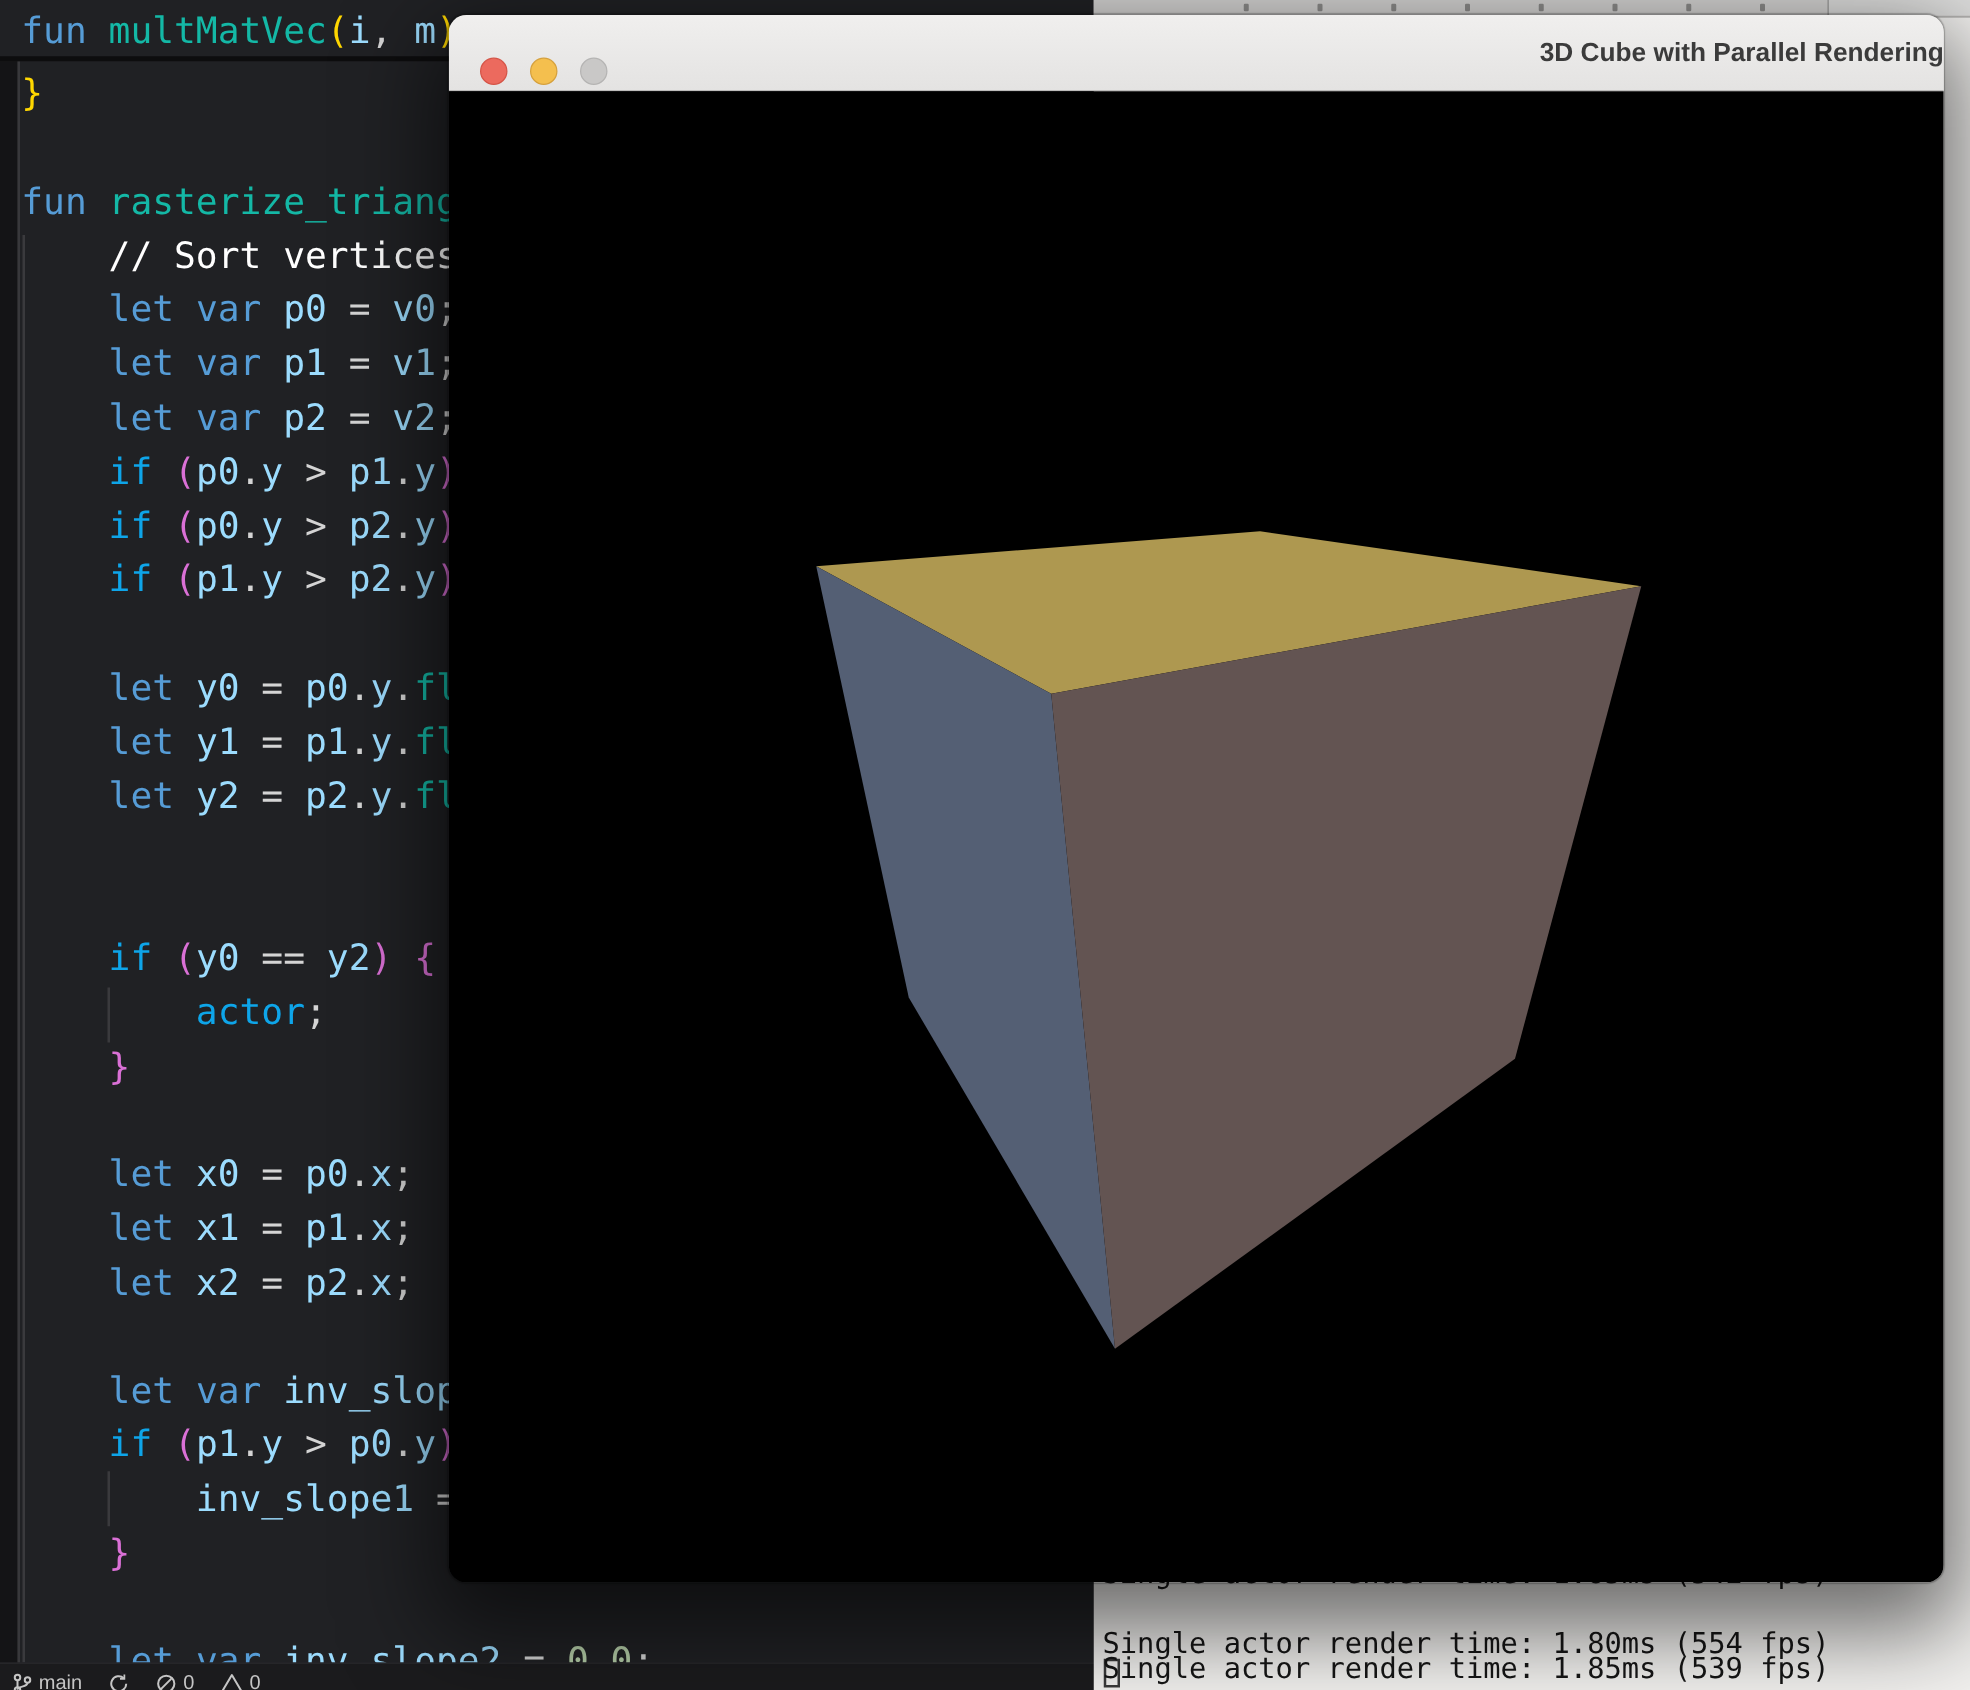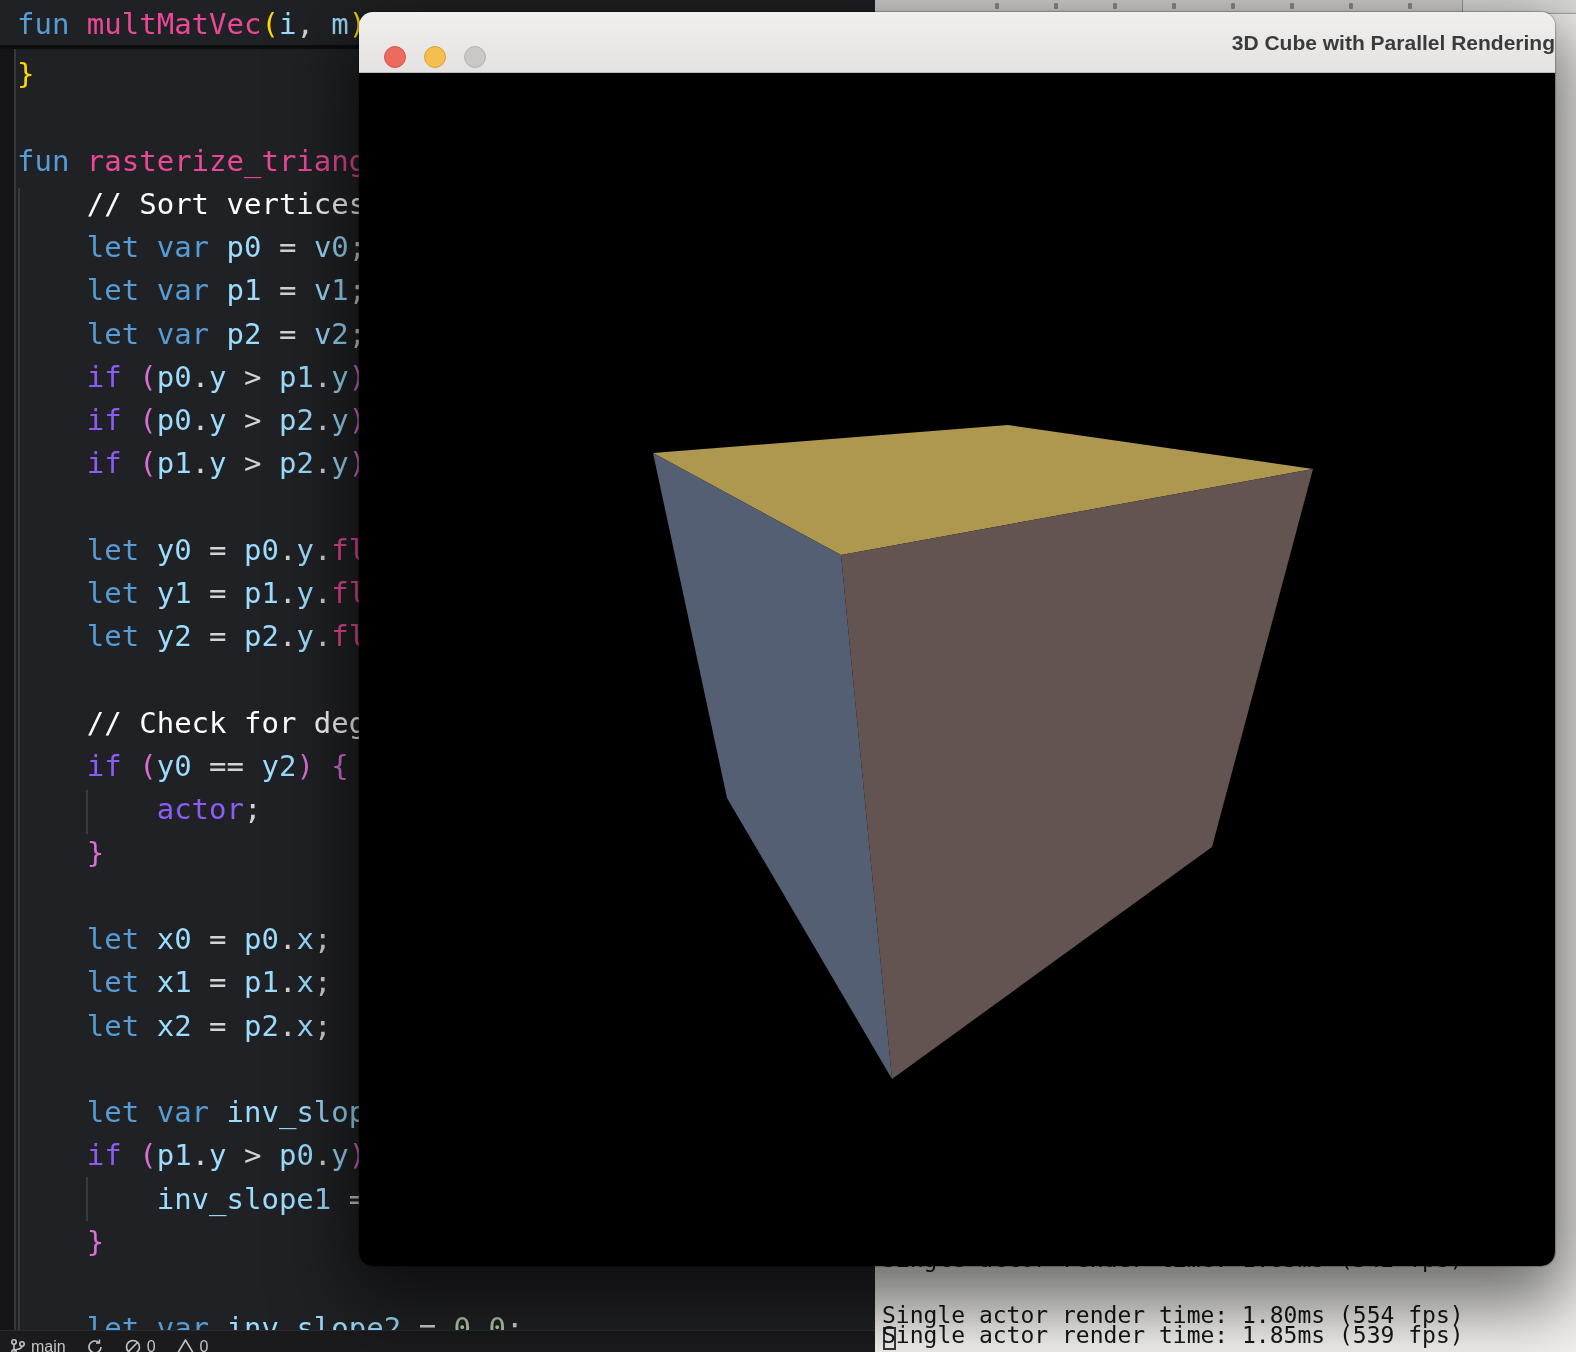--- a/index.html
+++ b/index.html
@@ -24,22 +24,22 @@
     position:absolute;left:0;top:53px;width:880px;
     font-family:"DejaVu Sans Mono",monospace;font-size:29px;
   }
   .code-row{height:43.25px;line-height:43.25px;white-space:pre;padding-left:17px;}
   .indent-guide{position:absolute;width:1.5px;background:#3a3a3d;}
   .guide-root{left:18px;top:188px;height:1142px;}
   .guide-a{left:86px;top:790px;height:44px;}
   .guide-b{left:86px;top:1177px;height:44px;}
   
   .tk-kw{color:#569cd6;}
-  .tk-ct{color:#8b5cf6;margin-top:40px;}
-  .tk-fn{color:#ec4899;}
+  .tk-ct{color:#0ea5e9;margin-top:40px;}
+  .tk-fn{color:#14b8a6;}
   .tk-vr{color:#9cdcfe;}
   .tk-op{color:#d4d4d4;}
   .tk-cm{color:#ffffff;}
   .tk-b1{color:#ffd700;}
   .tk-b2{color:#da70d6;}
   .tk-nu{color:#b5cea8;}
   .tk-pl{color:#d4d4d4;}
   .status-bar{
     position:absolute;left:0;top:1330px;width:880px;height:30px;
     background:#1b1b1d;border-top:1px solid #2b2b2e;z-index:2;
@@ -108,21 +108,21 @@
       <div class="code-row"><span class="tk-pl">    </span><span class="tk-kw">let</span><span class="tk-pl"> </span><span class="tk-kw">var</span><span class="tk-pl"> </span><span class="tk-vr">p1</span><span class="tk-pl"> </span><span class="tk-op">=</span><span class="tk-pl"> </span><span class="tk-vr">v1</span><span class="tk-op">;</span></div>
       <div class="code-row"><span class="tk-pl">    </span><span class="tk-kw">let</span><span class="tk-pl"> </span><span class="tk-kw">var</span><span class="tk-pl"> </span><span class="tk-vr">p2</span><span class="tk-pl"> </span><span class="tk-op">=</span><span class="tk-pl"> </span><span class="tk-vr">v2</span><span class="tk-op">;</span></div>
       <div class="code-row"><span class="tk-pl">    </span><span class="tk-ct">if</span><span class="tk-pl"> </span><span class="tk-b2">(</span><span class="tk-vr">p0</span><span class="tk-op">.</span><span class="tk-vr">y</span><span class="tk-pl"> </span><span class="tk-op">&gt;</span><span class="tk-pl"> </span><span class="tk-vr">p1</span><span class="tk-op">.</span><span class="tk-vr">y</span><span class="tk-b2">)</span></div>
       <div class="code-row"><span class="tk-pl">    </span><span class="tk-ct">if</span><span class="tk-pl"> </span><span class="tk-b2">(</span><span class="tk-vr">p0</span><span class="tk-op">.</span><span class="tk-vr">y</span><span class="tk-pl"> </span><span class="tk-op">&gt;</span><span class="tk-pl"> </span><span class="tk-vr">p2</span><span class="tk-op">.</span><span class="tk-vr">y</span><span class="tk-b2">)</span></div>
       <div class="code-row"><span class="tk-pl">    </span><span class="tk-ct">if</span><span class="tk-pl"> </span><span class="tk-b2">(</span><span class="tk-vr">p1</span><span class="tk-op">.</span><span class="tk-vr">y</span><span class="tk-pl"> </span><span class="tk-op">&gt;</span><span class="tk-pl"> </span><span class="tk-vr">p2</span><span class="tk-op">.</span><span class="tk-vr">y</span><span class="tk-b2">)</span></div>
       <div class="code-row"></div>
       <div class="code-row"><span class="tk-pl">    </span><span class="tk-kw">let</span><span class="tk-pl"> </span><span class="tk-vr">y0</span><span class="tk-pl"> </span><span class="tk-op">=</span><span class="tk-pl"> </span><span class="tk-vr">p0</span><span class="tk-op">.</span><span class="tk-vr">y</span><span class="tk-op">.</span><span class="tk-fn">fl</span></div>
       <div class="code-row"><span class="tk-pl">    </span><span class="tk-kw">let</span><span class="tk-pl"> </span><span class="tk-vr">y1</span><span class="tk-pl"> </span><span class="tk-op">=</span><span class="tk-pl"> </span><span class="tk-vr">p1</span><span class="tk-op">.</span><span class="tk-vr">y</span><span class="tk-op">.</span><span class="tk-fn">fl</span></div>
       <div class="code-row"><span class="tk-pl">    </span><span class="tk-kw">let</span><span class="tk-pl"> </span><span class="tk-vr">y2</span><span class="tk-pl"> </span><span class="tk-op">=</span><span class="tk-pl"> </span><span class="tk-vr">p2</span><span class="tk-op">.</span><span class="tk-vr">y</span><span class="tk-op">.</span><span class="tk-fn">fl</span></div>
       <div class="code-row"></div>
-      <div class="code-row"><span class="tk-pl">    </span><span class="tk-cm">// Check for deg</span></div>
+      <div class="code-row"><span class="tk-pl">    </span></div>
       <div class="code-row"><span class="tk-pl">    </span><span class="tk-ct">if</span><span class="tk-pl"> </span><span class="tk-b2">(</span><span class="tk-vr">y0</span><span class="tk-pl"> </span><span class="tk-op">==</span><span class="tk-pl"> </span><span class="tk-vr">y2</span><span class="tk-b2">)</span><span class="tk-pl"> </span><span class="tk-b2">{</span></div>
       <div class="code-row"><span class="tk-pl">        </span><span class="tk-ct">actor</span><span class="tk-op">;</span></div>
       <div class="code-row"><span class="tk-pl">    </span><span class="tk-b2">}</span></div>
       <div class="code-row"></div>
       <div class="code-row"><span class="tk-pl">    </span><span class="tk-kw">let</span><span class="tk-pl"> </span><span class="tk-vr">x0</span><span class="tk-pl"> </span><span class="tk-op">=</span><span class="tk-pl"> </span><span class="tk-vr">p0</span><span class="tk-op">.</span><span class="tk-vr">x</span><span class="tk-op">;</span></div>
       <div class="code-row"><span class="tk-pl">    </span><span class="tk-kw">let</span><span class="tk-pl"> </span><span class="tk-vr">x1</span><span class="tk-pl"> </span><span class="tk-op">=</span><span class="tk-pl"> </span><span class="tk-vr">p1</span><span class="tk-op">.</span><span class="tk-vr">x</span><span class="tk-op">;</span></div>
       <div class="code-row"><span class="tk-pl">    </span><span class="tk-kw">let</span><span class="tk-pl"> </span><span class="tk-vr">x2</span><span class="tk-pl"> </span><span class="tk-op">=</span><span class="tk-pl"> </span><span class="tk-vr">p2</span><span class="tk-op">.</span><span class="tk-vr">x</span><span class="tk-op">;</span></div>
       <div class="code-row"></div>
       <div class="code-row"><span class="tk-pl">    </span><span class="tk-kw">let</span><span class="tk-pl"> </span><span class="tk-kw">var</span><span class="tk-pl"> </span><span class="tk-vr">inv_slop</span></div>
       <div class="code-row"><span class="tk-pl">    </span><span class="tk-ct">if</span><span class="tk-pl"> </span><span class="tk-b2">(</span><span class="tk-vr">p1</span><span class="tk-op">.</span><span class="tk-vr">y</span><span class="tk-pl"> </span><span class="tk-op">&gt;</span><span class="tk-pl"> </span><span class="tk-vr">p0</span><span class="tk-op">.</span><span class="tk-vr">y</span><span class="tk-b2">)</span></div>

